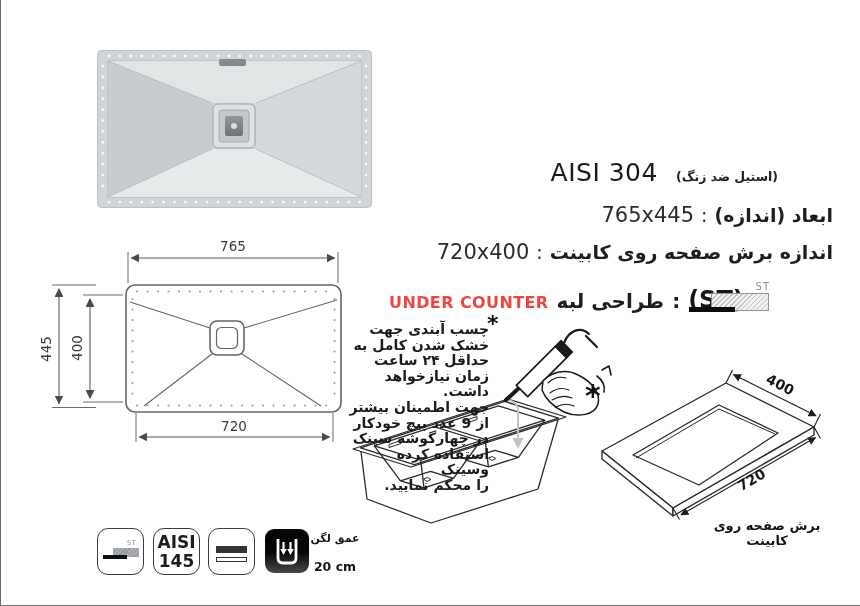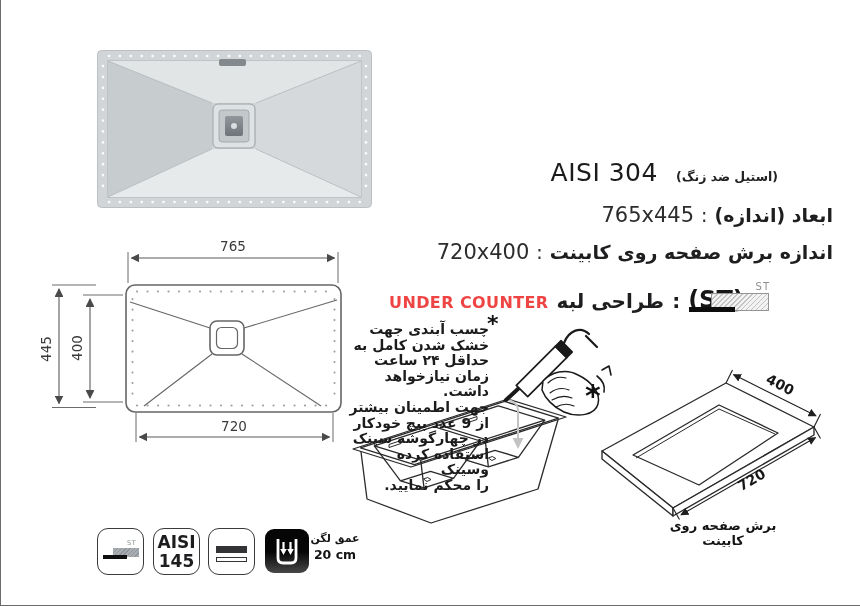--- a/index.html
+++ b/index.html
@@ -33,37 +33,37 @@
   .st-glyph .hatch{position:absolute;left:22px;top:12px;width:56px;height:16px;border:1px solid #949494;
      background:repeating-linear-gradient(135deg,#c3c3c3 0px,#c3c3c3 1px,#f2f2f2 1px,#f2f2f2 3.5px);}
   .st-glyph .bar{position:absolute;left:0;top:26px;width:46px;height:4.5px;background:#0d0d0d;}
   
   .note-star{left:486px;top:311px;font-size:22px;font-weight:700;color:#111;}
   .note{left:343px;top:322px;width:145px;direction:rtl;text-align:right;
         font-size:14px;font-weight:700;line-height:15.6px;color:#1b1b1b;}
   .big-star{font-size:30px;font-weight:700;color:#111;}
   .star2{left:584px;top:378px;}
   
-  .counter-caption{left:656px;top:518px;width:132px;text-align:center;font-size:13px;font-weight:700;direction:rtl;color:#141414;}
+  .counter-caption{left:700px;top:518px;width:132px;text-align:center;font-size:13px;font-weight:700;direction:rtl;color:#141414;}
   .badge{width:47px;height:47px;border:1.6px solid #3a3a3c;border-radius:11px;box-sizing:border-box;background:#fff;}
   .b1{left:96px;top:528px;}
   .b2{left:152px;top:528px;display:flex;align-items:center;justify-content:center;text-align:center;
       font-size:17px;line-height:1.08;color:#1d1d1f;font-weight:bold;}
   .b3{left:207px;top:528px;}
   .b1 .mini-st{position:absolute;left:15px;top:19px;width:26px;height:9px;
       background:repeating-linear-gradient(135deg,#8f959a 0px,#8f959a 1px,#a8aeb2 1px,#a8aeb2 3px);}
   .b1 .mini-st-txt{position:absolute;left:29px;top:10px;font-size:6.5px;color:#8a9094;letter-spacing:.5px;}
   .b1 .mini-bar{position:absolute;left:5px;top:26px;width:24px;height:4px;background:#0f0f0f;}
   .b3 .bar-solid{position:absolute;left:7px;top:17px;width:31px;height:7px;background:#343436;}
   .b3 .bar-open{position:absolute;left:7px;top:28px;width:31px;height:5px;border:1.6px solid #343436;box-sizing:border-box;background:#fff;}
   .b4{left:264px;top:529px;width:44px;height:44px;border-radius:9px;
       background:linear-gradient(180deg,#060606 52%,#777 135%);}
   .depth-text{left:306px;top:532px;width:56px;text-align:center;}
   .depth-fa{font-size:11px;font-weight:700;direction:rtl;color:#141414;}
-  .depth-val{font-size:12.5px;font-weight:700;color:#141414;margin-top:2px;text-align:center;}
+  .depth-val{font-size:12.5px;font-weight:700;color:#141414;margin-top:14px;text-align:center;}
 </style>
 </head>
 <body>
 
 <div class="page">
 
   <svg class="abs" style="left:0;top:0" width="860" height="606" viewBox="0 0 860 606">
     <defs>
       <marker id="mDim" viewBox="0 0 10 10" refX="9" refY="5" markerWidth="8" markerHeight="8" orient="auto-start-reverse">
         <path d="M0,0 L10,5 L0,10 z" fill="#4a4a4a"></path>

